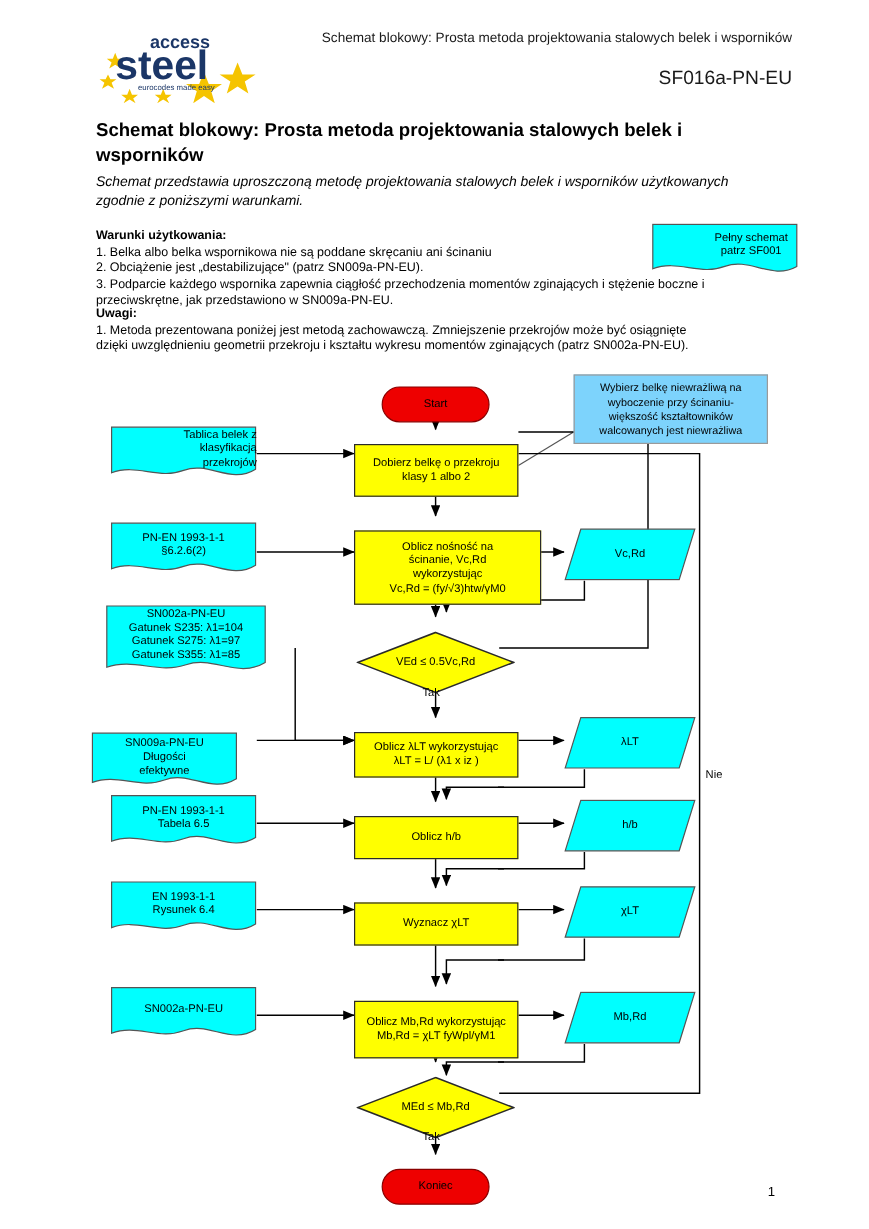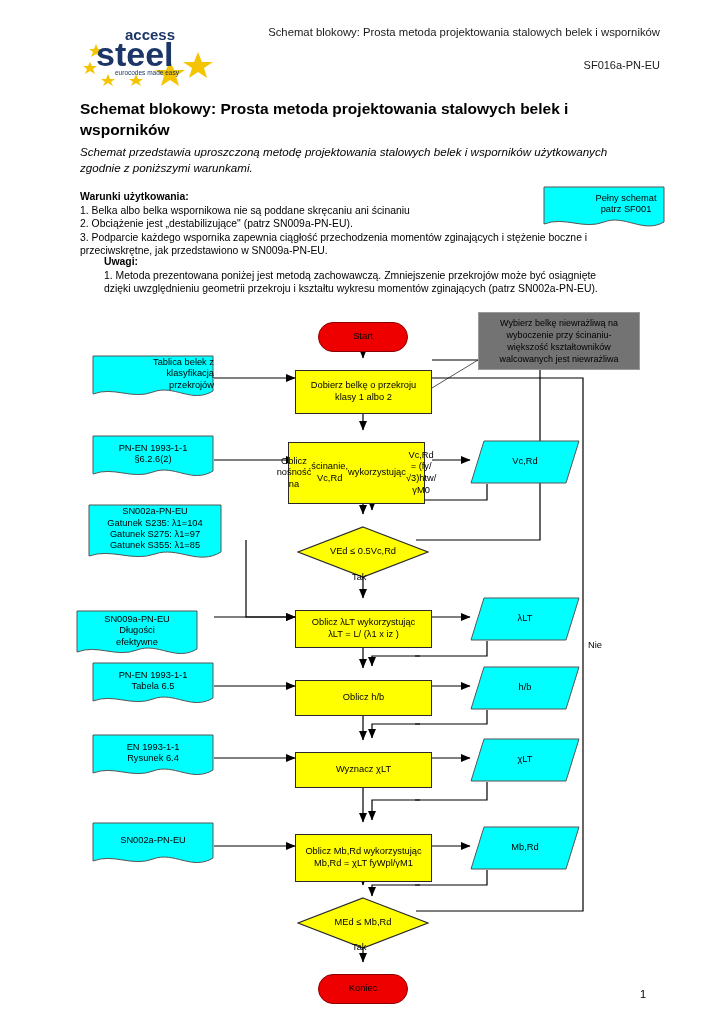--- a/index.html
+++ b/index.html
@@ -13,52 +13,52 @@
   
   .logo{position:absolute;left:78px;top:24px;width:185px;height:62px;}
   .logo svg{display:block;}
 
   .hdr-title{
     position:absolute;left:262px;top:25px;width:398px;
     text-align:right;font-size:11.3px;line-height:15px;color:#1a1a1a;
   }
   .hdr-code{
     position:absolute;left:262px;top:58px;width:398px;
-    text-align:right;font-size:11px;line-height:15px;color:#1a1a1a;
+    text-align:right;font-size:16px;line-height:15px;color:#1a1a1a;
   }
 
   
   .doc-title{
     position:absolute;left:80px;top:98px;width:560px;
     font-size:15.5px;font-weight:bold;line-height:21px;
   }
   .doc-sub{
     position:absolute;left:80px;top:144px;width:560px;
     font-size:11.6px;font-weight:normal;font-style:italic;line-height:16px;
   }
 
   .sec{position:absolute;left:80px;width:520px;font-size:10.4px;line-height:13.6px;}
   .sec .sec-head{font-weight:bold;}
   .sec p{margin:0;}
   #conditions{top:190px;}
-  #notes{top:255px;margin-left:24px;}
+  #notes{top:255px;}
 
   
   .chart{position:absolute;left:0;top:300px;width:724px;height:700px;}
   .chart svg{position:absolute;left:0;top:0;}
 
   .node{position:absolute;box-sizing:border-box;display:flex;
         align-items:center;justify-content:center;text-align:center;
         font-size:9.3px;line-height:11.6px;color:#000;margin-top:12px;}
 
   .term{background:#ee0000;border:1px solid #8a0000;border-radius:999px;}
   .proc{background:#ffff00;border:1.4px solid #2a2a2a;}
   .doc-shape{position:absolute;}
   .para{position:absolute;}
-  .note-box{position:absolute;background:#737373;border:1px solid #9a9a9a;
+  .note-box{position:absolute;background:#7dd3fc;border:1px solid #9a9a9a;
             box-sizing:border-box;display:flex;align-items:center;
             justify-content:center;text-align:center;font-size:9px;
             line-height:12px;padding:3px 4px;}
   .lbl{position:absolute;font-size:9.3px;color:#000;}
 
   .doc-txt{position:absolute;box-sizing:border-box;display:flex;
            align-items:center;justify-content:center;text-align:center;
            font-size:9.3px;line-height:11.4px;width:100%;}
   .page-no{position:absolute;right:78px;bottom:24px;font-size:11px;}
 </style>
@@ -184,21 +184,21 @@
 
     <div class="node term" style="left:318px;top:10px;width:90px;height:30px;">
       <span>Start</span>
     </div>
 
     <div class="node proc" style="left:295px;top:58px;width:137px;height:44px;flex-direction:column;">
       <span>Dobierz belkę o przekroju</span>
       <span>klasy 1 albo 2</span>
     </div>
 
-    <div class="node proc" style="left:288px;top:130px;width:137px;height:62px;flex-direction:row;">
+    <div class="node proc" style="left:295px;top:130px;width:156px;height:62px;flex-direction:column;">
       <span>Oblicz nośność na</span>
       <span>ścinanie, Vc,Rd</span>
       <span>wykorzystując</span>
       <span>Vc,Rd = (fy/√3)htw/γM0</span>
     </div>
 
     <div class="node" style="left:297px;top:214px;width:132px;height:52px;">
       <svg width="132" height="52" style="position:absolute;left:0;top:0;">
         <polygon points="66,1 131,26 66,51 1,26" fill="#ffff00" stroke="#2a2a2a" stroke-width="1.3"></polygon>
       </svg>

